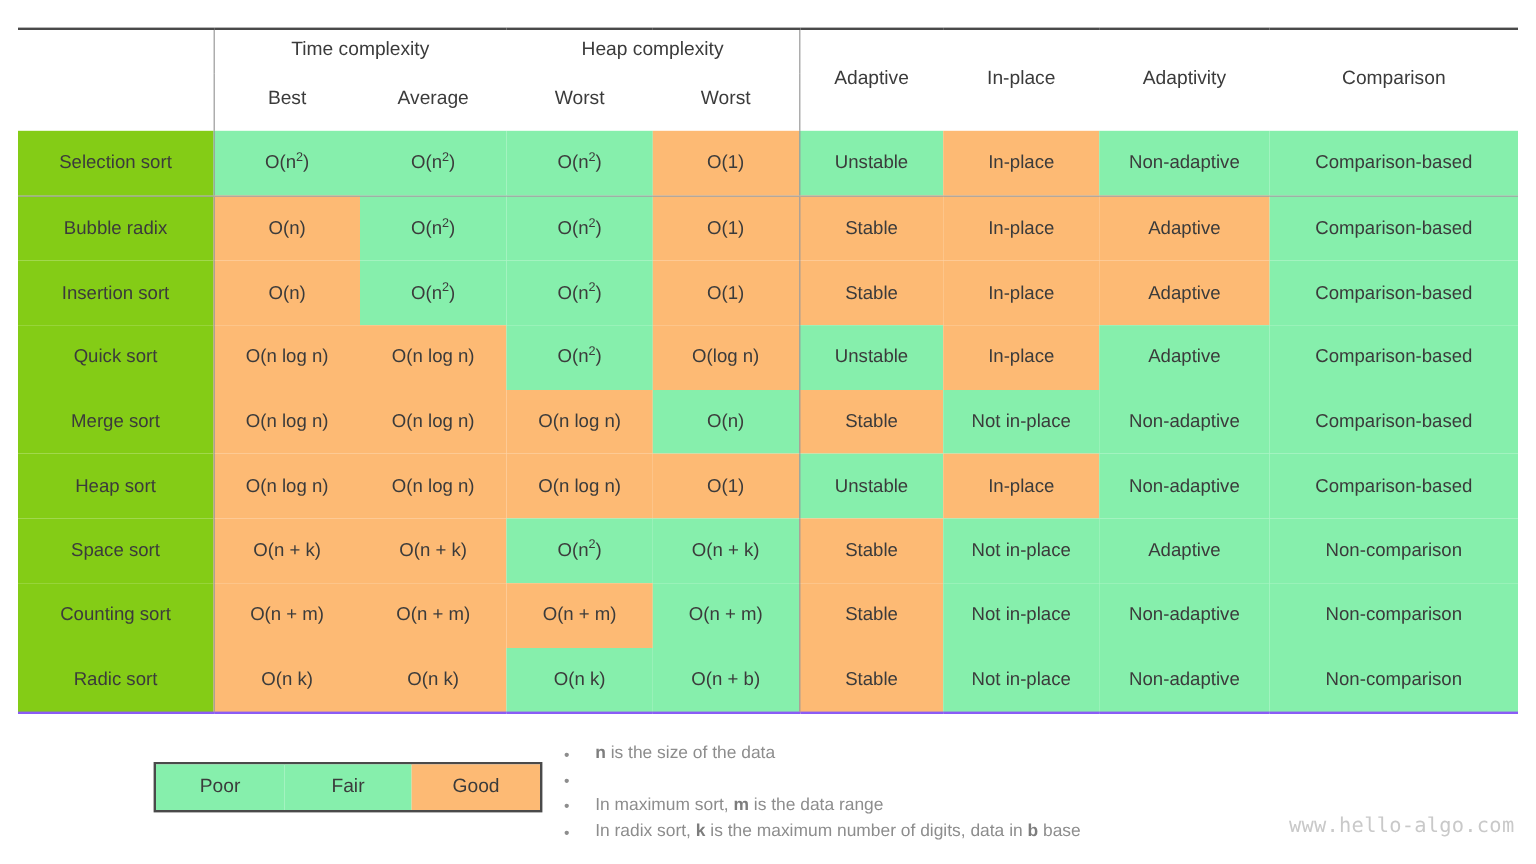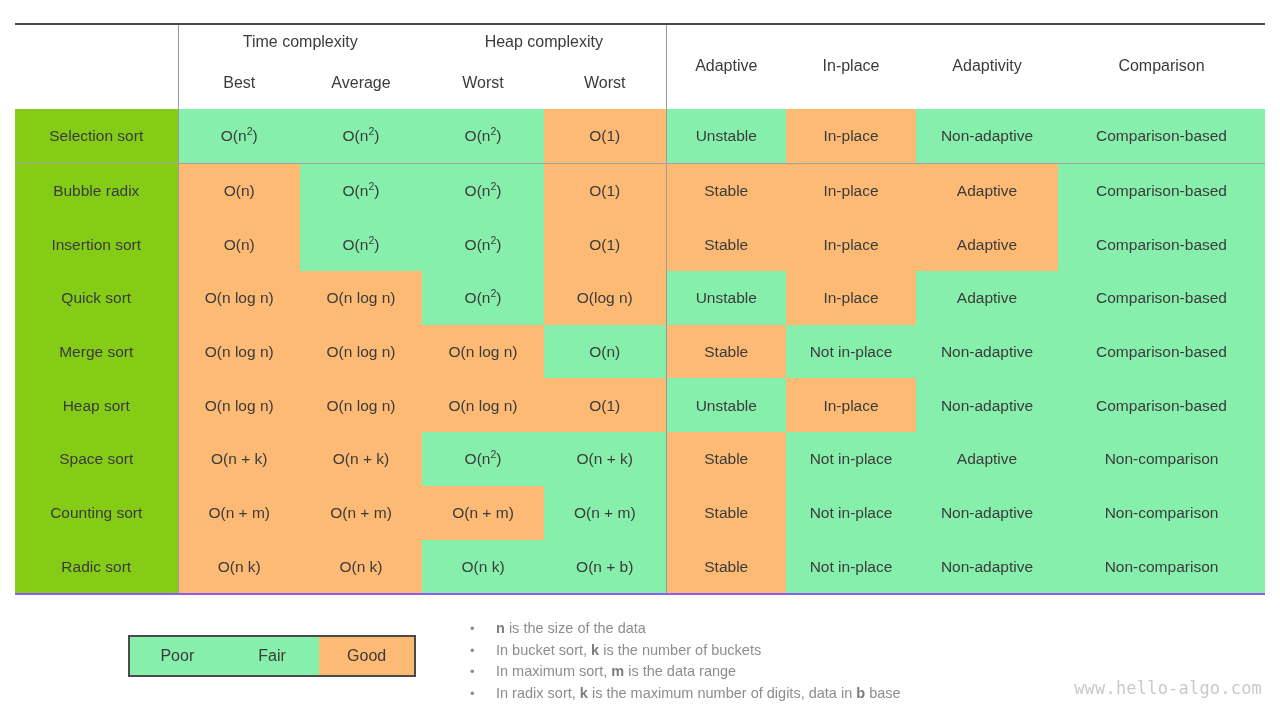--- a/index.html
+++ b/index.html
@@ -59,21 +59,21 @@
   .c-poor{background:#86efac;}
   .c-fair{background:#86efac;}
   .c-good{background:#fdba74;}
 
   sup{font-size:0.68em;vertical-align:super;line-height:0;}
 
   
   .legend{
     position:absolute;
     left:128px; top:635px;
-    width:288px; height:42px;
+    width:324px; height:42px;
     border:2px solid #4a4a4a;
     display:flex;
     box-sizing:border-box;
   }
   .legend .seg{
     flex:1 1 33.3333%;
     display:flex;align-items:center;justify-content:center;
     font-size:16px;color:#3b3b3b;
   }
 
@@ -261,21 +261,20 @@
     </div>
   </div>
 
   <div class="notes" id="notes">
       <div class="note">
         <span class="bullet">•</span>
         <span><b>n</b><span> is the size of the data</span></span>
       </div>
       <div class="note">
         <span class="bullet">•</span>
-        <span><span>In bucket sort, </span><b>k</b><span> is the number of buckets</span></span>
       </div>
       <div class="note">
         <span class="bullet">•</span>
         <span><span>In maximum sort, </span><b>m</b><span> is the data range</span></span>
       </div>
       <div class="note">
         <span class="bullet">•</span>
         <span><span>In radix sort, </span><b>k</b><span> is the maximum number of digits, data in </span><b>b</b><span> base</span></span>
       </div>
     </div>

